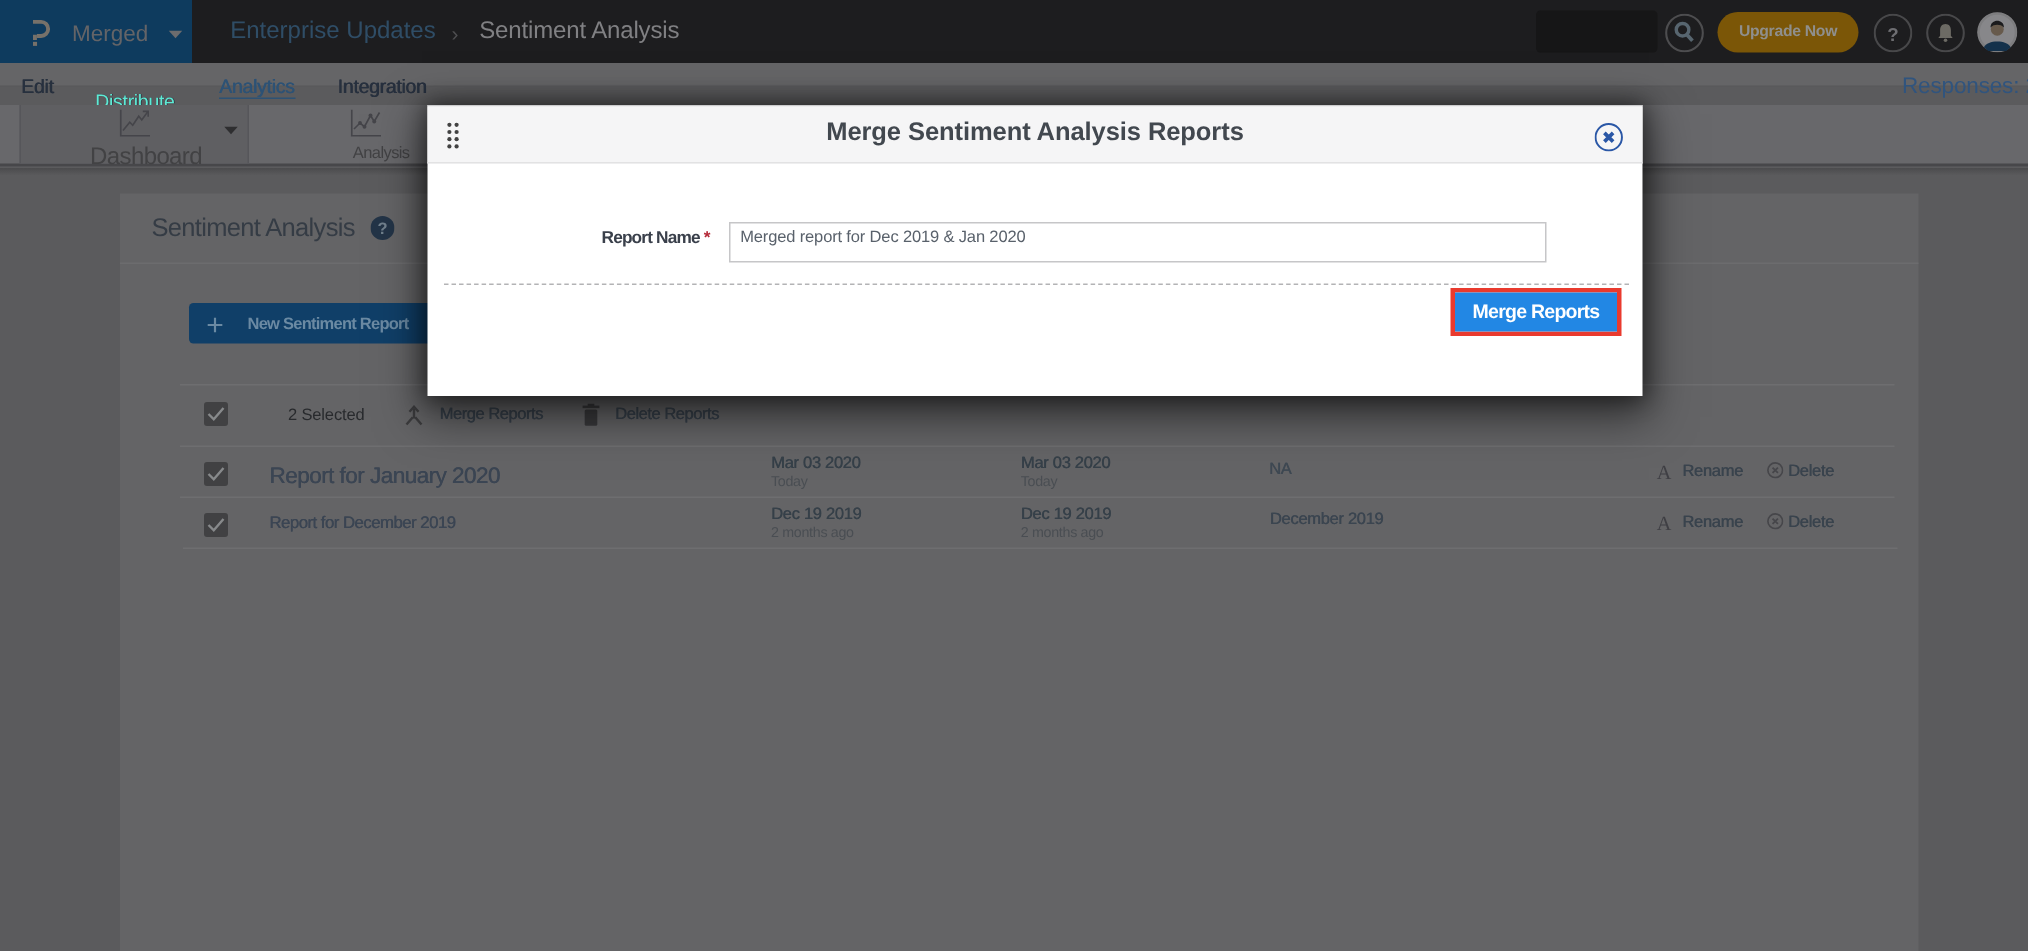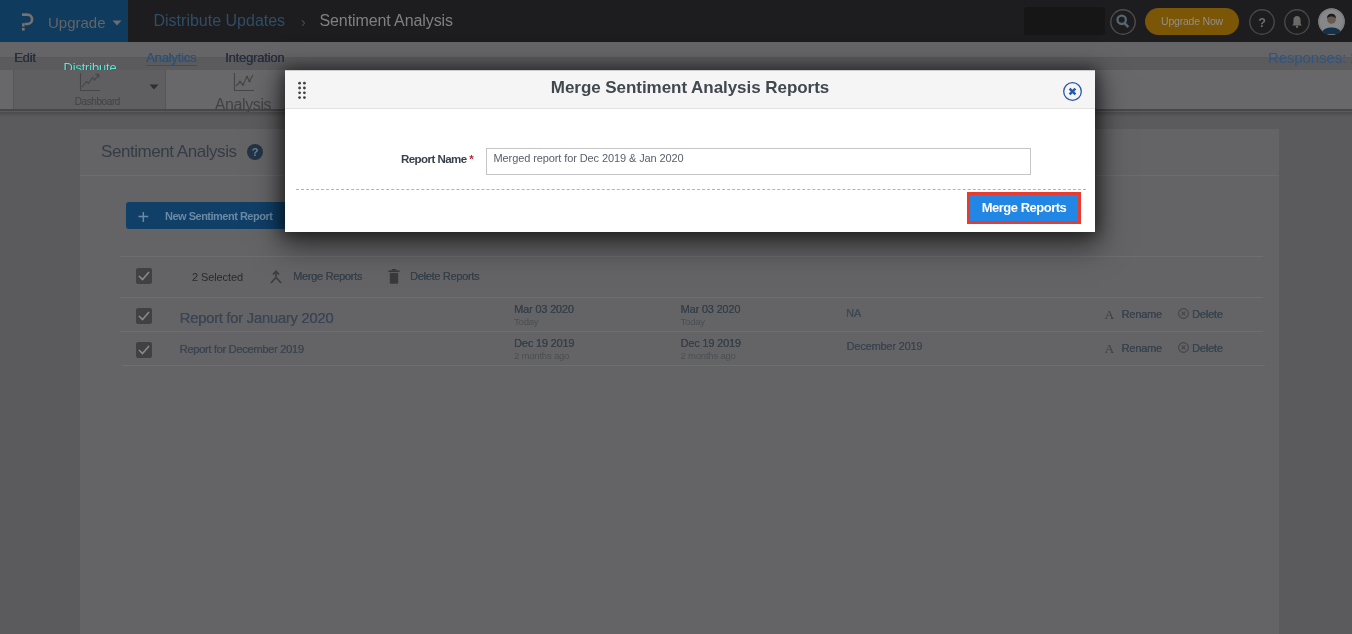--- a/index.html
+++ b/index.html
@@ -12,37 +12,37 @@
 <body>
 
 <div class="abs" style="left:0;top:0;width:1352px;height:42px;background:#1d1d1f;">
   <div class="abs" style="left:0;top:0;width:128px;height:42px;background:#0e3b5e;"></div>
 
   <svg class="abs" style="left:20px;top:12px;" width="15" height="19" viewBox="0 0 15 19">
     <path d="M2 2.6 H7.4 A4.7 4.7 0 0 1 7.4 12 H4.6" fill="none" stroke="#76716a" stroke-width="2.6"></path>
     <line x1="3.3" y1="11.2" x2="3.3" y2="14.6" stroke="#76716a" stroke-width="2.6"></line>
     <rect x="2" y="15.9" width="2.7" height="2.7" fill="#76716a"></rect>
   </svg>
-  <div class="t" style="left:48px;top:15.3px;font-size:15px;letter-spacing:0;color:#646467;">Upgrade</div>
+  <div class="t" style="left:48px;top:15.3px;font-size:15px;letter-spacing:0;color:#646467;">Merged</div>
   <svg class="abs" style="left:112px;top:20px;" width="10" height="6" viewBox="0 0 10 6">
     <path d="M0.5 0.5 L9.5 0.5 L5 5.5 Z" fill="#6c6c6e"></path>
   </svg>
-  <div class="t" style="left:153.5px;top:13px;font-size:16px;letter-spacing:0;color:#2f4d66;">Distribute Updates</div>
+  <div class="t" style="left:153.5px;top:13px;font-size:16px;letter-spacing:0;color:#2f4d66;">Enterprise Updates</div>
   <div class="t" style="left:301px;top:14.5px;font-size:14px;color:#4e4e50;">›</div>
   <div class="t" style="left:319.5px;top:13.4px;font-size:16px;letter-spacing:-.1px;color:#808083;">Sentiment Analysis</div>
 
   <div class="abs" style="left:1024px;top:7px;width:81px;height:28px;background:#161617;border-radius:3px;"></div>
 
   <svg class="abs" style="left:1110px;top:9px;" width="26" height="26" viewBox="0 0 26 26">
     <circle cx="13" cy="13" r="12.2" fill="none" stroke="#4d4d4f" stroke-width="1.4"></circle>
     <circle cx="11.7" cy="10.8" r="4.2" fill="none" stroke="#57656f" stroke-width="2.3"></circle>
     <line x1="14.8" y1="14.4" x2="18.3" y2="18.2" stroke="#57656f" stroke-width="2.5"></line>
   </svg>
 
-  <div class="abs" style="left:1145px;top:8px;width:94px;height:27px;border-radius:13.5px;background:#7b5607;color:#8f8f8d;font-weight:normal;font-size:10.5px;letter-spacing:-.2px;text-align:center;line-height:27px;">Upgrade Now</div>
+  <div class="abs" style="left:1145px;top:8px;width:94px;height:27px;border-radius:13.5px;background:#7b5607;color:#8f8f8d;font-weight:bold;font-size:10.5px;letter-spacing:-.2px;text-align:center;line-height:27px;">Upgrade Now</div>
 
   <svg class="abs" style="left:1249px;top:9px;" width="26" height="26" viewBox="0 0 26 26">
     <circle cx="13" cy="13" r="12.2" fill="none" stroke="#48484a" stroke-width="1.4"></circle>
     <text x="13" y="18" text-anchor="middle" font-family="Liberation Sans" font-size="12.5" font-weight="bold" fill="#6e6e72">?</text>
   </svg>
 
   <svg class="abs" style="left:1284px;top:9px;" width="26" height="26" viewBox="0 0 26 26">
     <circle cx="13" cy="13" r="12.2" fill="none" stroke="#48484a" stroke-width="1.4"></circle>
     <path d="M13 7 C10.6 7 9.4 8.9 9.4 11.2 L9.4 14.8 L8.2 16.4 L17.8 16.4 L16.6 14.8 L16.6 11.2 C16.6 8.9 15.4 7 13 7 Z" fill="#6c6a64"></path>
     <circle cx="13" cy="17.8" r="1.2" fill="#6c6a64"></circle>
@@ -71,31 +71,31 @@
   <div class="abs" style="left:166px;top:0;width:145px;height:39px;border-right:1px solid #56565a;"></div>
 
   <svg class="abs" style="left:79px;top:3px;" width="22" height="19" viewBox="0 0 22 19">
     <path d="M1.5 0 L1.5 17.5 L21 17.5" fill="none" stroke="#45454a" stroke-width="1.1"></path>
     <path d="M3 14 L7.5 8.5 L9.5 10.5 L13.5 4.5 L15.5 7 L19.5 1.5" fill="none" stroke="#45454a" stroke-width="1.1"></path>
     <path d="M16.2 1.2 L19.8 1.2 L19.8 4.8" fill="none" stroke="#45454a" stroke-width="1.1"></path>
   </svg>
   <svg class="abs" style="left:148.5px;top:13.5px;" width="10" height="6" viewBox="0 0 10 6">
     <path d="M0.5 0.5 L9.5 0.5 L5 5.5 Z" fill="#2e2e30"></path>
   </svg>
-  <div class="t" style="left:60px;top:26.5px;width:60px;text-align:right;font-size:10px;letter-spacing:-.4px;color:#424244;">Dashboard</div>
+  <div class="t" style="left:60px;top:26.5px;width:60px;text-align:right;font-size:16px;letter-spacing:-.4px;color:#424244;">Dashboard</div>
 
   <svg class="abs" style="left:233px;top:3px;" width="22" height="19" viewBox="0 0 22 19">
     <path d="M1.5 0 L1.5 17.5 L21 17.5" fill="none" stroke="#45454a" stroke-width="1.1"></path>
     <path d="M3 13 L7 9 L10 11.5 L14 4 L16.5 8 L20 2" fill="none" stroke="#45454a" stroke-width="1.1"></path>
     <circle cx="7" cy="9" r="1.3" fill="#45454a"></circle>
     <circle cx="10" cy="11.5" r="1.3" fill="#45454a"></circle>
     <circle cx="14" cy="4" r="1.3" fill="#45454a"></circle>
     <circle cx="16.5" cy="8" r="1.3" fill="#45454a"></circle>
   </svg>
-  <div class="t" style="left:213px;top:26.5px;width:60px;text-align:center;font-size:16px;letter-spacing:-.4px;color:#424244;">Analysis</div>
+  <div class="t" style="left:213px;top:26.5px;width:60px;text-align:right;font-size:11px;letter-spacing:-.4px;color:#424244;">Analysis</div>
 </div>
 <div class="abs" style="left:0;top:112px;width:1352px;height:5px;background:linear-gradient(#4b4b4d,#5b5b5d);"></div>
 
 <div class="abs" style="left:80px;top:129px;width:1199px;height:505px;background:#646466;">
   <div class="t" style="left:21px;top:13.6px;font-size:17px;letter-spacing:-.45px;color:#353c45;">Sentiment Analysis</div>
 
   <svg class="abs" style="left:166.5px;top:14.5px;" width="16" height="16" viewBox="0 0 16 16">
     <circle cx="8" cy="8" r="8" fill="#233447"></circle>
     <text x="8" y="12.2" text-anchor="middle" font-family="Liberation Sans" font-size="11" font-weight="bold" fill="#71808d">?</text>
   </svg>
@@ -158,21 +158,21 @@
   <div class="t" style="left:766.5px;top:211.5px;font-size:11px;letter-spacing:-.2px;color:#3b4550;text-shadow:0.3px 0 0 #3b4550;">December 2019</div>
   <div class="t" style="left:1024.5px;top:212.6px;font-family:'Liberation Serif',serif;font-size:13.5px;color:#3f3f44;">A</div>
   <div class="t" style="left:1041.5px;top:213.9px;font-size:11px;letter-spacing:-.2px;color:#39434d;text-shadow:0.3px 0 0 #39434d;">Rename</div>
   <svg class="abs" style="left:1097.5px;top:212.8px;" width="11" height="11" viewBox="0 0 11 11">
     <circle cx="5.5" cy="5.5" r="4.9" fill="none" stroke="#46464a" stroke-width="1.1"></circle>
     <path d="M3.7 3.7 L7.3 7.3 M7.3 3.7 L3.7 7.3" stroke="#46464a" stroke-width="1.2"></path>
   </svg>
   <div class="t" style="left:1112px;top:213.9px;font-size:11px;letter-spacing:-.2px;color:#39434d;text-shadow:0.3px 0 0 #39434d;">Delete</div>
 </div>
 
-<div class="abs" style="left:285px;top:70px;width:810px;height:162px;background:#ffffff;border-top:1px solid #cbcbcd;box-shadow:0 10px 28px 4px rgba(0,0,0,0.52), 0 0 14px 2px rgba(0,0,0,0.45);padding-left:36px;">
+<div class="abs" style="left:285px;top:70px;width:810px;height:194px;background:#ffffff;border-top:1px solid #cbcbcd;box-shadow:0 10px 28px 4px rgba(0,0,0,0.52), 0 0 14px 2px rgba(0,0,0,0.45);padding-left:36px;">
   <div class="abs" style="left:0;top:0;width:810px;height:38px;background:#f5f5f6;border-bottom:1px solid #e2e2e3;"></div>
 
   <svg class="abs" style="left:12px;top:9.5px;" width="10" height="19" viewBox="0 0 10 19">
     <g fill="#424242">
       <circle cx="2.6" cy="2.2" r="1.4"></circle>
         <circle cx="7.4" cy="2.2" r="1.4"></circle>
       <circle cx="2.6" cy="7" r="1.4"></circle>
         <circle cx="7.4" cy="7" r="1.4"></circle>
       <circle cx="2.6" cy="11.8" r="1.4"></circle>
         <circle cx="7.4" cy="11.8" r="1.4"></circle>

